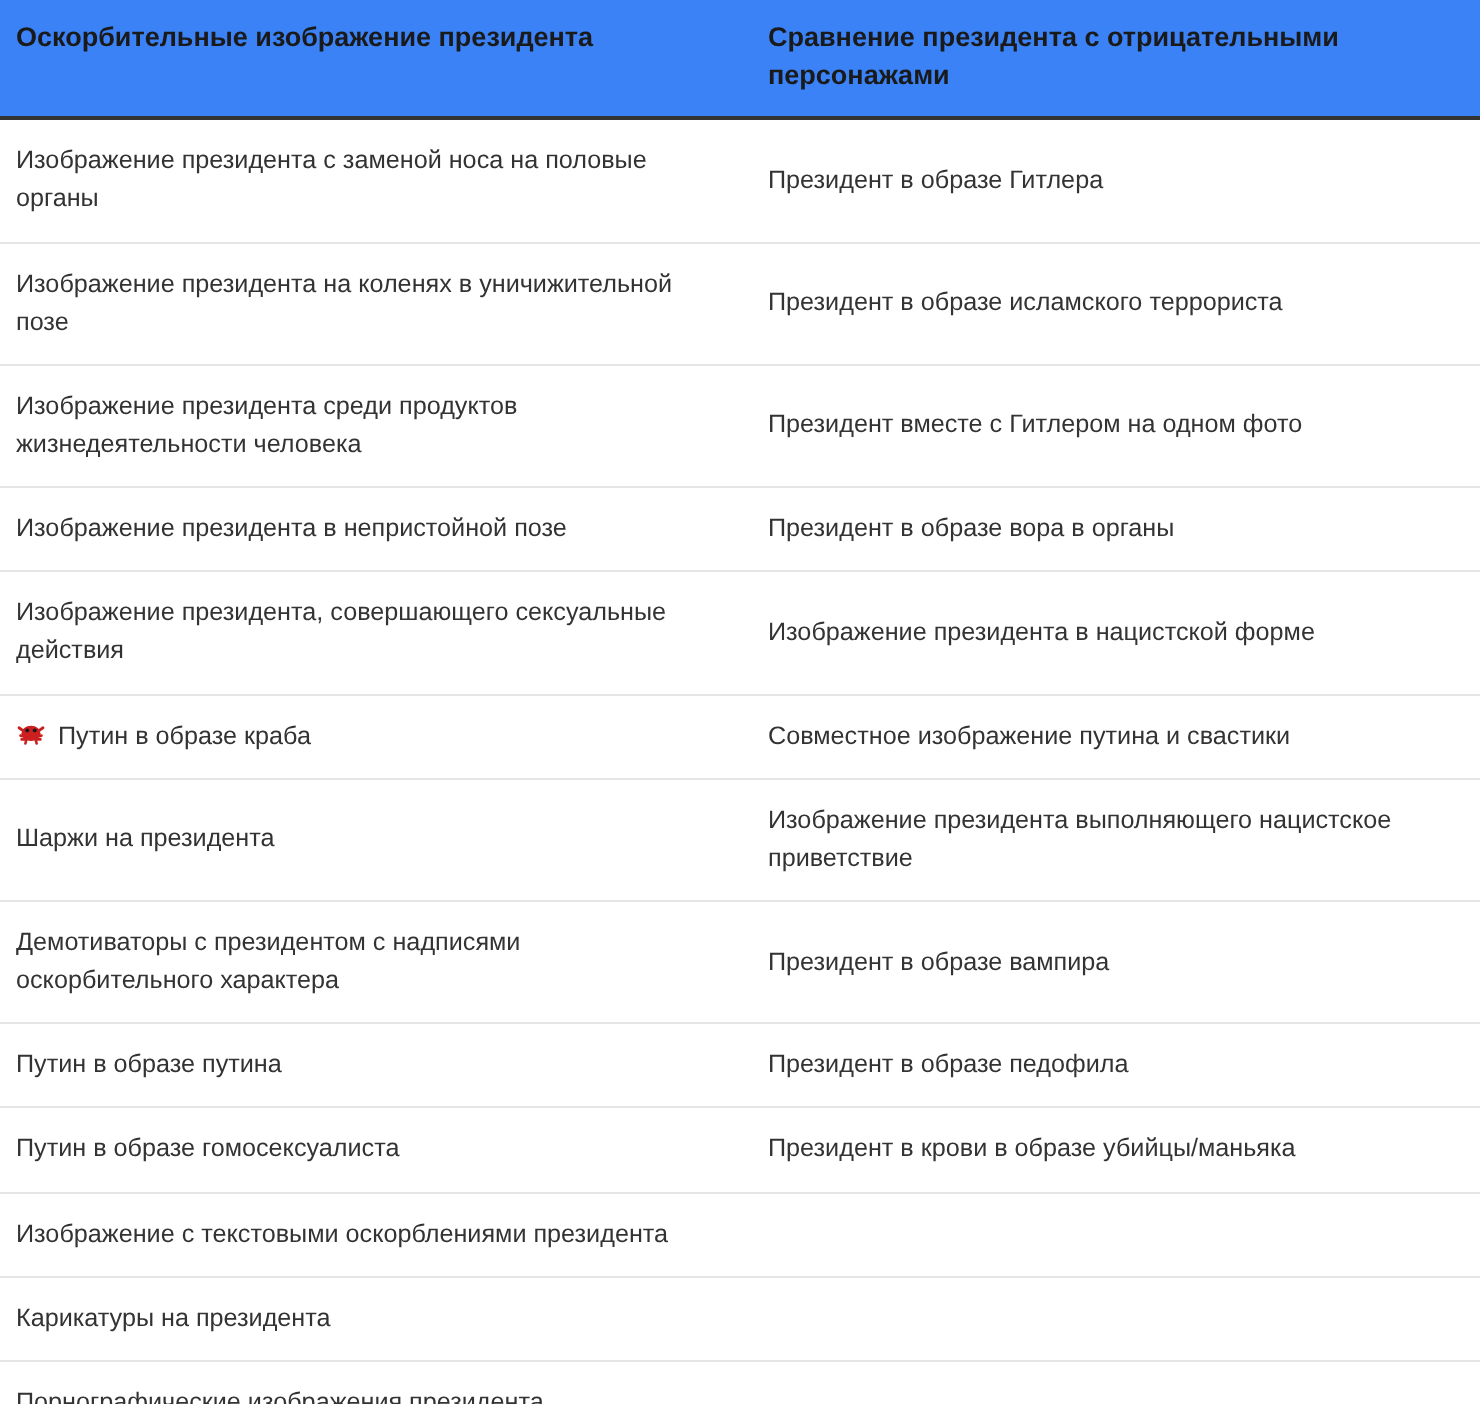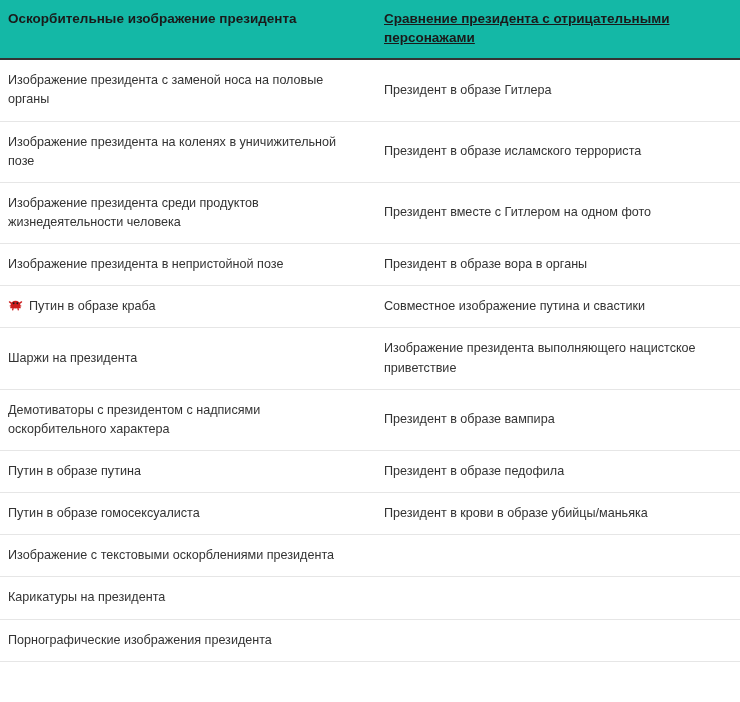--- a/index.html
+++ b/index.html
@@ -33,26 +33,25 @@
 
   thead th {
     text-align: left;
     vertical-align: top;
     font-size: 13.5px;
     font-weight: bold;
     color: #1a1a1a;
     line-height: 1.42;
     padding: 9px 26px 11px 8px;
     border-bottom: 2px solid #343434;
-    background: #14b8a6;
+    background: #3b82f6;
   }
 
   thead th.th-col-2 {
     padding-left: 2px;
-    text-decoration: underline;
   }
 
   tbody td {
     text-align: left;
     vertical-align: middle;
     font-size: 12.6px;
     font-weight: normal;
     color: #333333;
     line-height: 1.52;
     padding: 11px 26px 11px 8px;
@@ -132,20 +131,28 @@
           <td class="td-col-2">
             <span class="cell-inner">Президент вместе с Гитлером на одном фото</span>
           </td>
         </tr>
         <tr>
           <td class="td-col-1">
             <span class="cell-inner">Изображение президента в непристойной позе</span>
           </td>
           <td class="td-col-2">
             <span class="cell-inner">Президент в образе вора в органы</span>
+          </td>
+        </tr>
+        <tr>
+          <td class="td-col-1">
+            <span class="cell-inner">Изображение президента, совершающего сексуальные действия</span>
+          </td>
+          <td class="td-col-2">
+            <span class="cell-inner">Изображение президента в нацистской форме</span>
           </td>
         </tr>
         <tr>
           <td class="td-col-1">
             <span class="cell-with-icon">
               <span class="crab-icon">
                 <svg viewBox="0 0 16 16" width="15" height="15" aria-hidden="true">
                   <ellipse cx="8" cy="8.2" rx="5.1" ry="4.1" fill="#cc1f1f"></ellipse>
                   <circle cx="6" cy="6.6" r="1.05" fill="#1a1a1a"></circle>
                   <circle cx="10" cy="6.6" r="1.05" fill="#1a1a1a"></circle>

